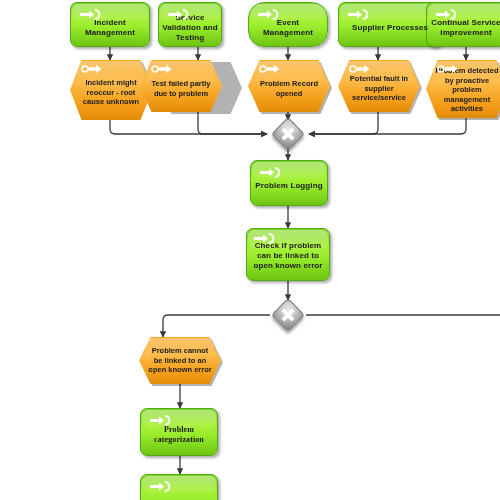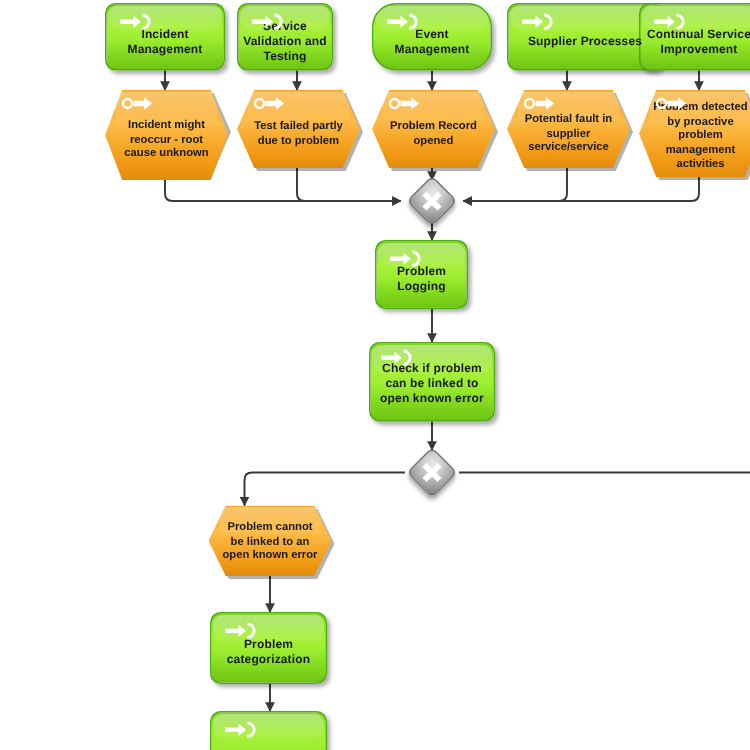--- a/index.html
+++ b/index.html
@@ -172,21 +172,21 @@
   <div class="node proc" style="left:158px;top:2px;width:64px;height:45px;">
     <div class="gloss"></div>
     <svg class="icon icon-proc" viewBox="0 0 22 13">
       <path d="M1,5 L10,5 L10,2.5 L15,6.5 L10,10.5 L10,8 L1,8 Z" fill="#ffffff"></path>
       <path d="M16,2 a4.5,4.5 0 1,1 -0.2,9" fill="none" stroke="#ffffff" stroke-width="2"></path>
     </svg>
     <div class="lbl">Service Validation and Testing</div>
   </div>
 
   <div class="evt-shadow" style="left:160px;top:62px;width:82px;height:52px;"></div>
-  <div class="node evt" style="left:158px;top:60px;width:82px;height:52px;">
+  <div class="node evt" style="left:140px;top:60px;width:82px;height:52px;">
     <div class="gloss"></div>
     <svg class="icon icon-evt" viewBox="0 0 22 10">
       <circle cx="4" cy="5" r="3" fill="none" stroke="#ffffff" stroke-width="1.6"></circle>
       <path d="M8,3.2 L15,3.2 L15,0.8 L20.5,5 L15,9.2 L15,6.8 L8,6.8 Z" fill="#ffffff"></path>
     </svg>
     <div class="lbl">Test failed partly due to problem</div>
   </div>
 
   <div class="node proc" style="left:248px;top:2px;width:80px;height:45px;border-radius:16px;">
     <div class="gloss"></div>
@@ -244,21 +244,21 @@
     </svg>
     <div class="lbl" style="padding-top:2px;">Problem detected by proactive problem management activities</div>
   </div>
 
   <div class="node gw" style="left:276px;top:122px;width:24px;height:24px;">
     <svg class="gw-x" viewBox="0 0 24 24">
       <path d="M6.5,6.5 L17.5,17.5 M17.5,6.5 L6.5,17.5" stroke="#ffffff" stroke-width="4.2" stroke-linecap="butt"></path>
     </svg>
   </div>
 
-  <div class="node proc" style="left:250px;top:160px;width:62px;height:46px;">
+  <div class="node proc" style="left:250px;top:160px;width:78px;height:46px;">
     <div class="gloss"></div>
     <svg class="icon icon-proc" viewBox="0 0 22 13">
       <path d="M1,5 L10,5 L10,2.5 L15,6.5 L10,10.5 L10,8 L1,8 Z" fill="#ffffff"></path>
       <path d="M16,2 a4.5,4.5 0 1,1 -0.2,9" fill="none" stroke="#ffffff" stroke-width="2"></path>
     </svg>
     <div class="lbl">Problem Logging</div>
   </div>
 
   <div class="node proc" style="left:246px;top:228px;width:84px;height:53px;">
     <div class="gloss"></div>
@@ -274,21 +274,21 @@
       <path d="M6.5,6.5 L17.5,17.5 M17.5,6.5 L6.5,17.5" stroke="#ffffff" stroke-width="4.2" stroke-linecap="butt"></path>
     </svg>
   </div>
 
   <div class="evt-shadow" style="left:141px;top:339px;width:82px;height:47px;"></div>
   <div class="node evt" style="left:139px;top:337px;width:82px;height:47px;">
     <div class="gloss"></div>
     <div class="lbl" style="padding-top:0;">Problem cannot be linked to an open known error</div>
   </div>
 
-  <div class="node proc" style="left:140px;top:408px;width:78px;height:48px;">
+  <div class="node proc" style="left:140px;top:408px;width:78px;height:48px;font-family:Liberation Serif, serif;">
     <div class="gloss"></div>
     <svg class="icon icon-proc" viewBox="0 0 22 13">
       <path d="M1,5 L10,5 L10,2.5 L15,6.5 L10,10.5 L10,8 L1,8 Z" fill="#ffffff"></path>
       <path d="M16,2 a4.5,4.5 0 1,1 -0.2,9" fill="none" stroke="#ffffff" stroke-width="2"></path>
     </svg>
     <div class="lbl">Problem categorization</div>
   </div>
 
   <div class="node proc" style="left:140px;top:474px;width:78px;height:46px;">
     <div class="gloss"></div>

